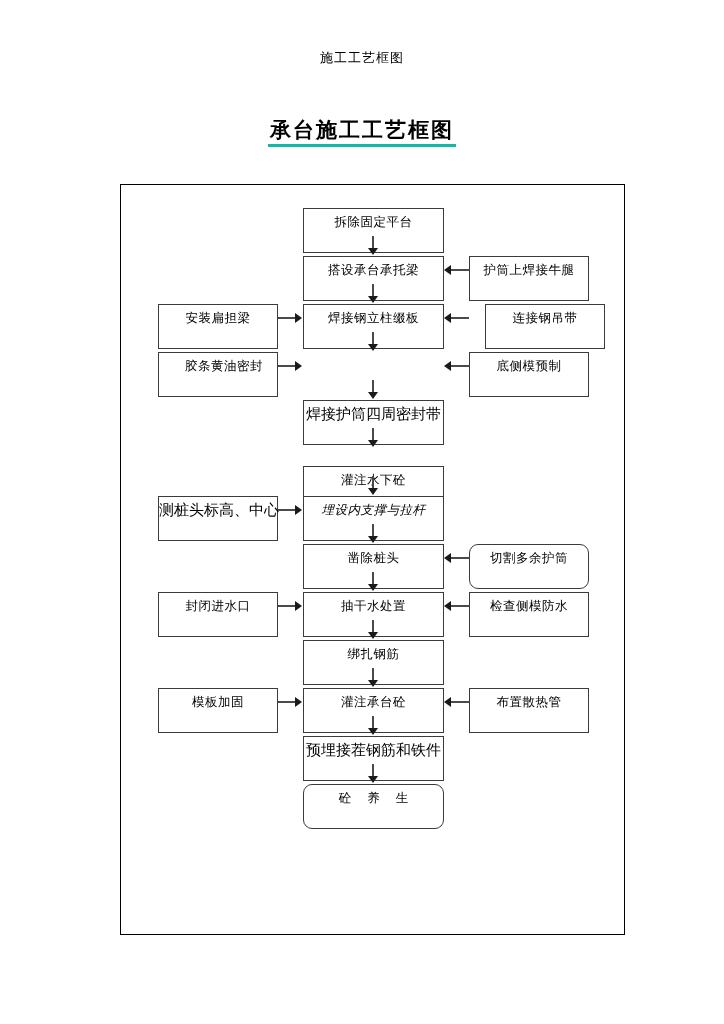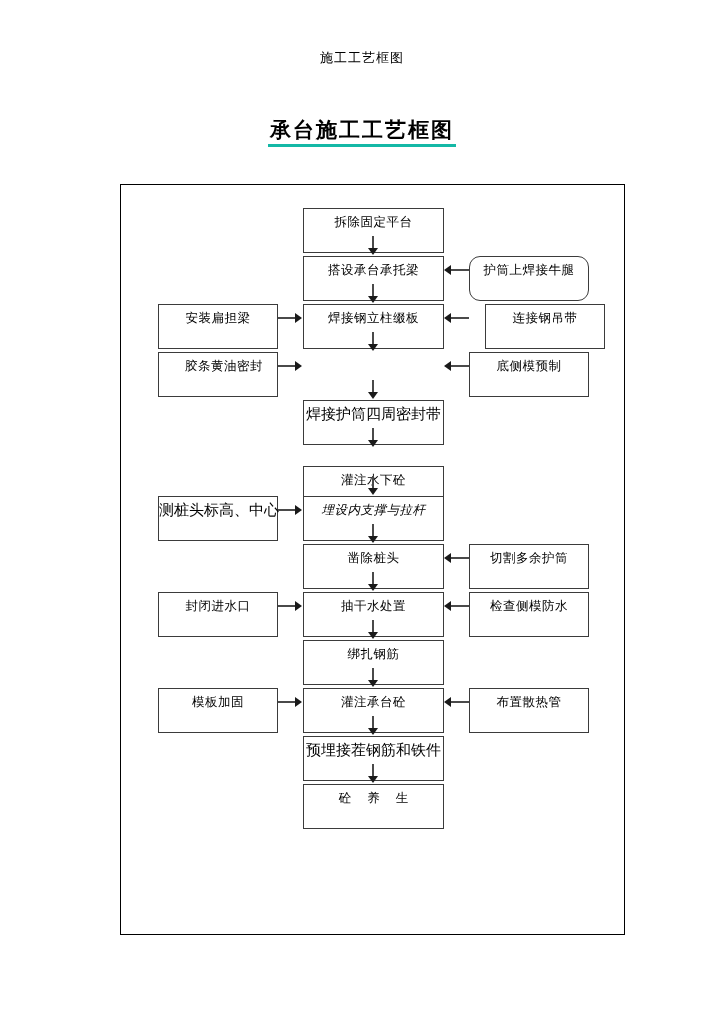--- a/index.html
+++ b/index.html
@@ -67,21 +67,21 @@
     line-height: 26px;
     height: 45px;
     text-align: center;
     white-space: nowrap;
     letter-spacing: 0.5px;
     color: #000;
   }
   .node.center { width: 141px; }
   .node.side   { width: 120px; }
   .node.wide-text { letter-spacing: 0px; font-size: 15px; }
-  .node.spaced { letter-spacing: 6px; text-indent: 6px; }
+  .node.spaced { letter-spacing: 6px; text-indent: 6px; border-radius: 9px; }
 
   
   .v-line {
     position: absolute;
     width: 2px;
     background: #4a4a4a;
   }
   .v-arrow {
     position: absolute;
     width: 0;
@@ -197,33 +197,33 @@
   <div class="h-arrow-right" style="left:174px; top:320px;"></div>
 
   <div class="node side" style="left:37px; top:407px;">封闭进水口</div>
   <div class="h-line" style="left:157px; top:420px; width:18px;"></div>
   <div class="h-arrow-right" style="left:174px; top:416px;"></div>
 
   <div class="node side" style="left:37px; top:503px;">模板加固</div>
   <div class="h-line" style="left:157px; top:516px; width:18px;"></div>
   <div class="h-arrow-right" style="left:174px; top:512px;"></div>
 
-  <div class="node side" style="left:348px; top:71px;border-radius:11px;">护筒上焊接牛腿</div>
+  <div class="node side" style="left:348px; top:71px;">护筒上焊接牛腿</div>
   <div class="h-line" style="left:330px; top:84px; width:18px;"></div>
   <div class="h-arrow-left" style="left:323px; top:80px;"></div>
 
   <div class="node side" style="left:364px; top:119px;">连接钢吊带</div>
   <div class="h-line" style="left:330px; top:132px; width:18px;"></div>
   <div class="h-arrow-left" style="left:323px; top:128px;"></div>
 
   <div class="node side" style="left:348px; top:167px;">底侧模预制</div>
   <div class="h-line" style="left:330px; top:180px; width:18px;"></div>
   <div class="h-arrow-left" style="left:323px; top:176px;"></div>
 
-  <div class="node side" style="left:348px; top:359px;">切割多余护筒</div>
+  <div class="node side" style="left:348px; top:359px;border-radius:9px;">切割多余护筒</div>
   <div class="h-line" style="left:330px; top:372px; width:18px;"></div>
   <div class="h-arrow-left" style="left:323px; top:368px;"></div>
 
   <div class="node side" style="left:348px; top:407px;">检查侧模防水</div>
   <div class="h-line" style="left:330px; top:420px; width:18px;"></div>
   <div class="h-arrow-left" style="left:323px; top:416px;"></div>
 
   <div class="node side" style="left:348px; top:503px;">布置散热管</div>
   <div class="h-line" style="left:330px; top:516px; width:18px;"></div>
   <div class="h-arrow-left" style="left:323px; top:512px;"></div>

